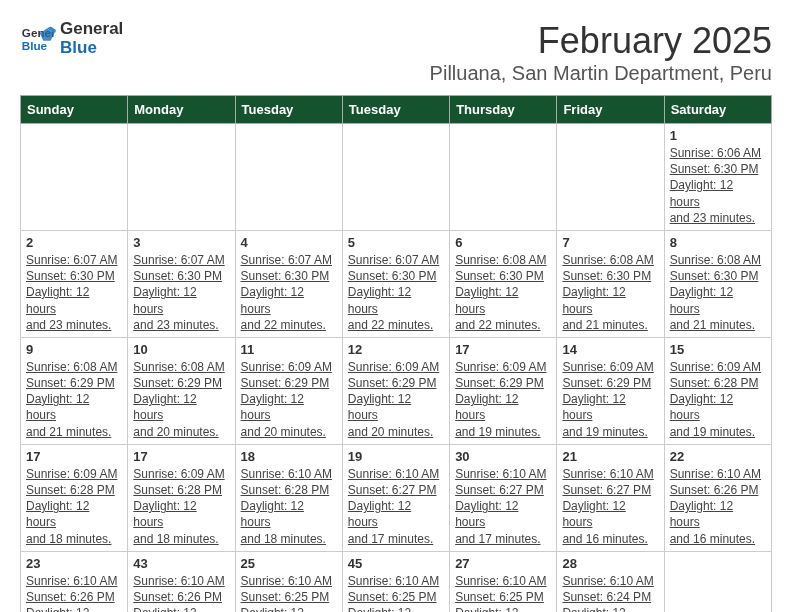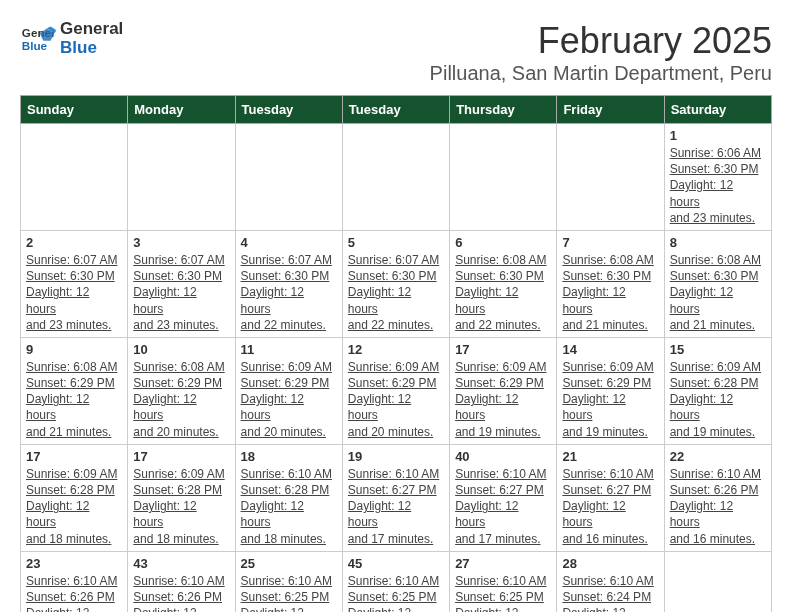--- a/index.html
+++ b/index.html
@@ -250,21 +250,21 @@
 and 18 minutes.</div>
         </td>
         <td>
           <span class="day-number">19</span>
           <div class="day-info" style="white-space: pre-line;">Sunrise: 6:10 AM
 Sunset: 6:27 PM
 Daylight: 12 hours
 and 17 minutes.</div>
         </td>
         <td>
-          <span class="day-number">40</span>
+          <span class="day-number">30</span>
           <div class="day-info" style="white-space: pre-line;">Sunrise: 6:10 AM
 Sunset: 6:27 PM
 Daylight: 12 hours
 and 17 minutes.</div>
         </td>
         <td>
           <span class="day-number">21</span>
           <div class="day-info" style="white-space: pre-line;">Sunrise: 6:10 AM
 Sunset: 6:27 PM
 Daylight: 12 hours

